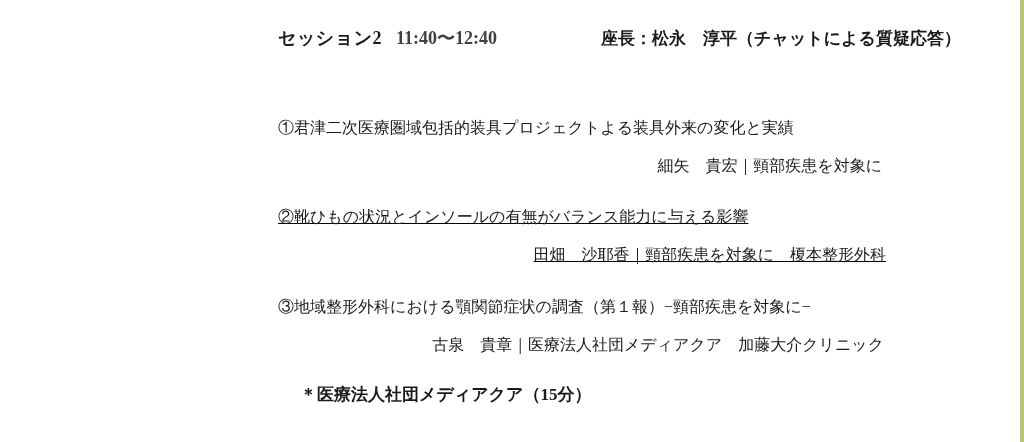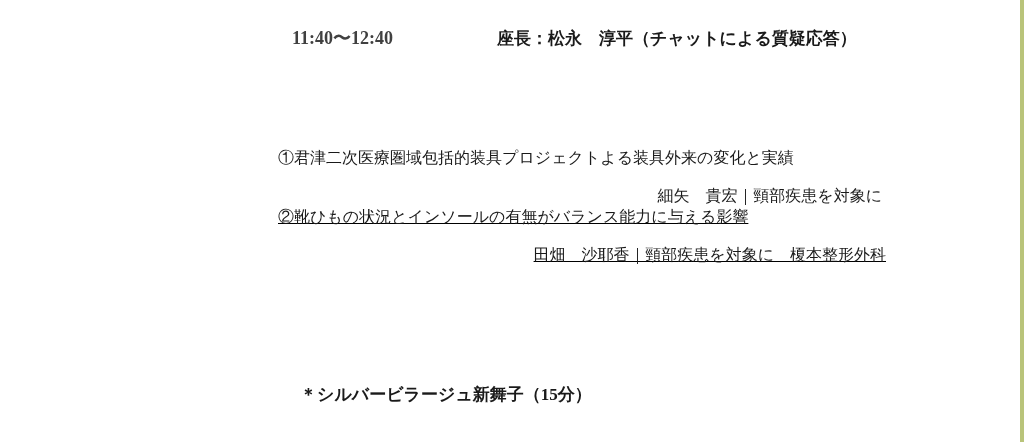--- a/index.html
+++ b/index.html
@@ -75,21 +75,21 @@
     margin-left: 104px;
     white-space: nowrap;
   }
 
   
   .talk {
     position: absolute;
     left: 278px;
     width: 700px;
   }
-  .talk-1 { top: 116px; margin-top: 30px; }
+  .talk-1 { top: 116px; }
   .talk-2 { top: 205px; text-decoration: underline; }
   .talk-3 { top: 295px; }
 
   .talk-title {
     font-size: 16px;
     color: #1a1a1a;
     line-height: 1.5;
     white-space: nowrap;
   }
   .talk-author {
@@ -116,35 +116,40 @@
   }
 </style>
 </head>
 <body>
 
 <div class="page">
 
   <div class="content">
 
     <div class="session-row">
+      <span class="session-title">セッション2</span>
       <span class="session-time">11:40〜12:40</span>
       <span class="session-chair">座長：松永　淳平（チャットによる質疑応答）</span>
     </div>
 
     <div class="talk talk-1">
       <div class="talk-title">①君津二次医療圏域包括的装具プロジェクトよる装具外来の変化と実績</div>
       <div class="talk-author">細矢　貴宏｜頸部疾患を対象に</div>
     </div>
 
     <div class="talk talk-2">
       <div class="talk-title">②靴ひもの状況とインソールの有無がバランス能力に与える影響</div>
       <div class="talk-author">田畑　沙耶香｜頸部疾患を対象に　榎本整形外科</div>
     </div>
 
+    <div class="talk talk-3">
+      <div class="talk-title">③地域整形外科における顎関節症状の調査（第１報）−頸部疾患を対象に−</div>
+      <div class="talk-author">古泉　貴章｜医療法人社団メディアクア　加藤大介クリニック</div>
+    </div>
 
-    <div class="chat-note">＊シルバービラージュ新舞子（15分）</div>
+    <div class="chat-note">＊医療法人社団メディアクア（15分）</div>
 
   </div>
 
   <div class="right-rule"></div>
   <div class="right-rule-inner"></div>
 
 </div>
 
 </body></html>

